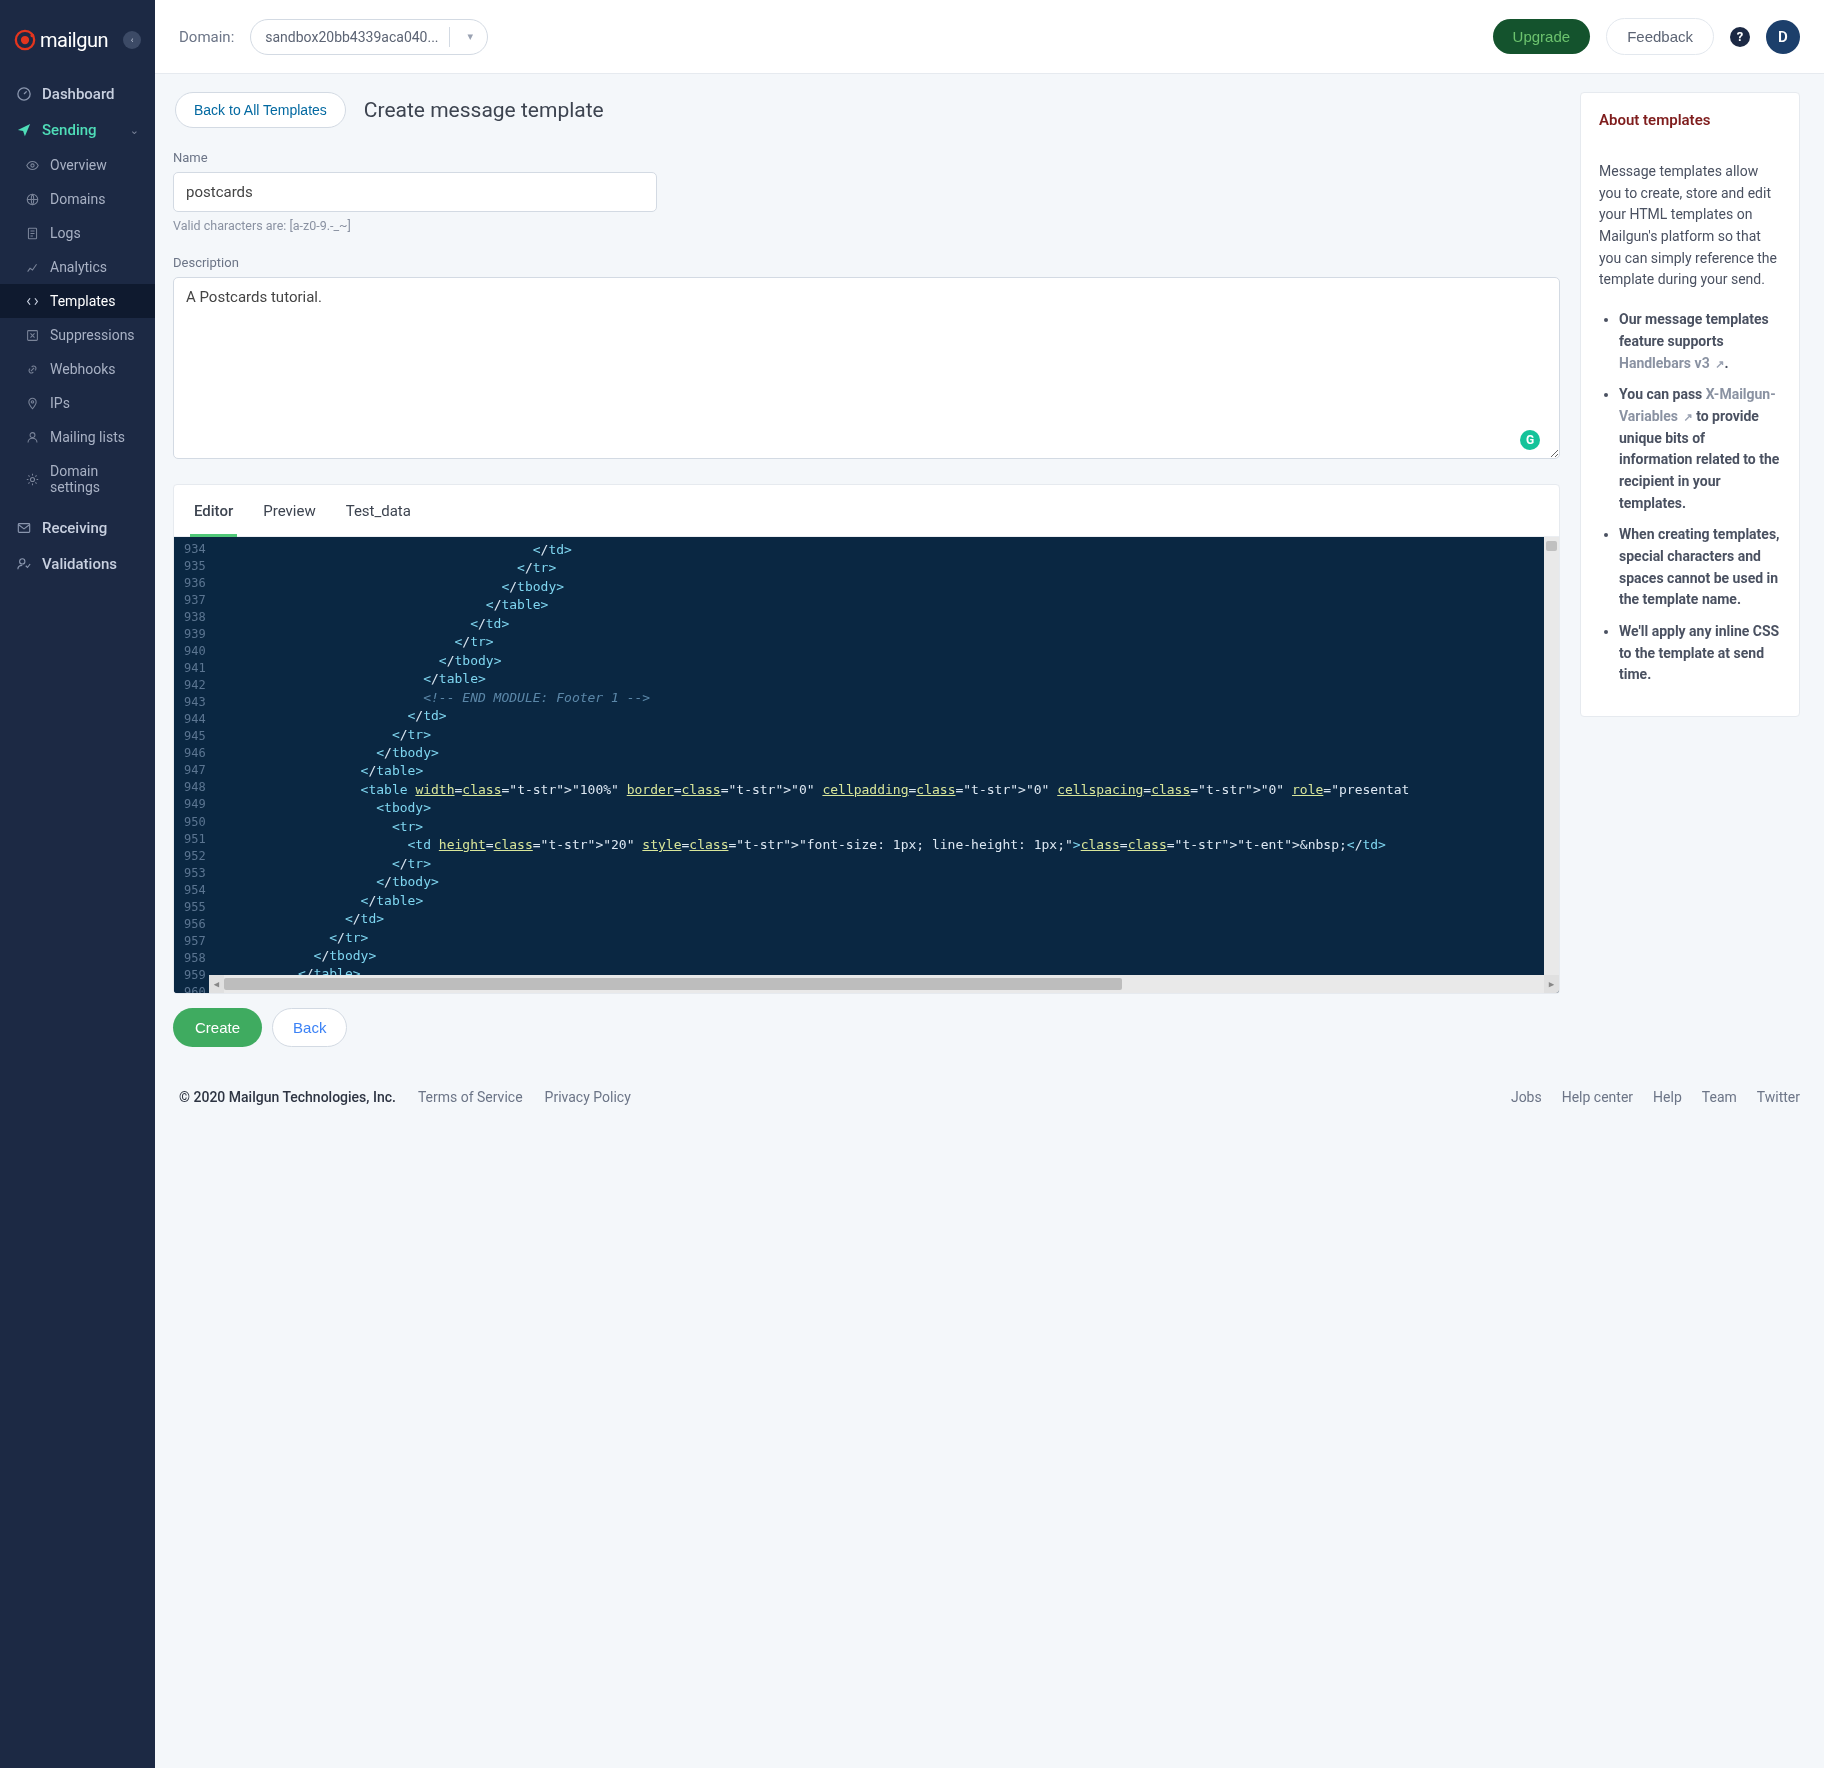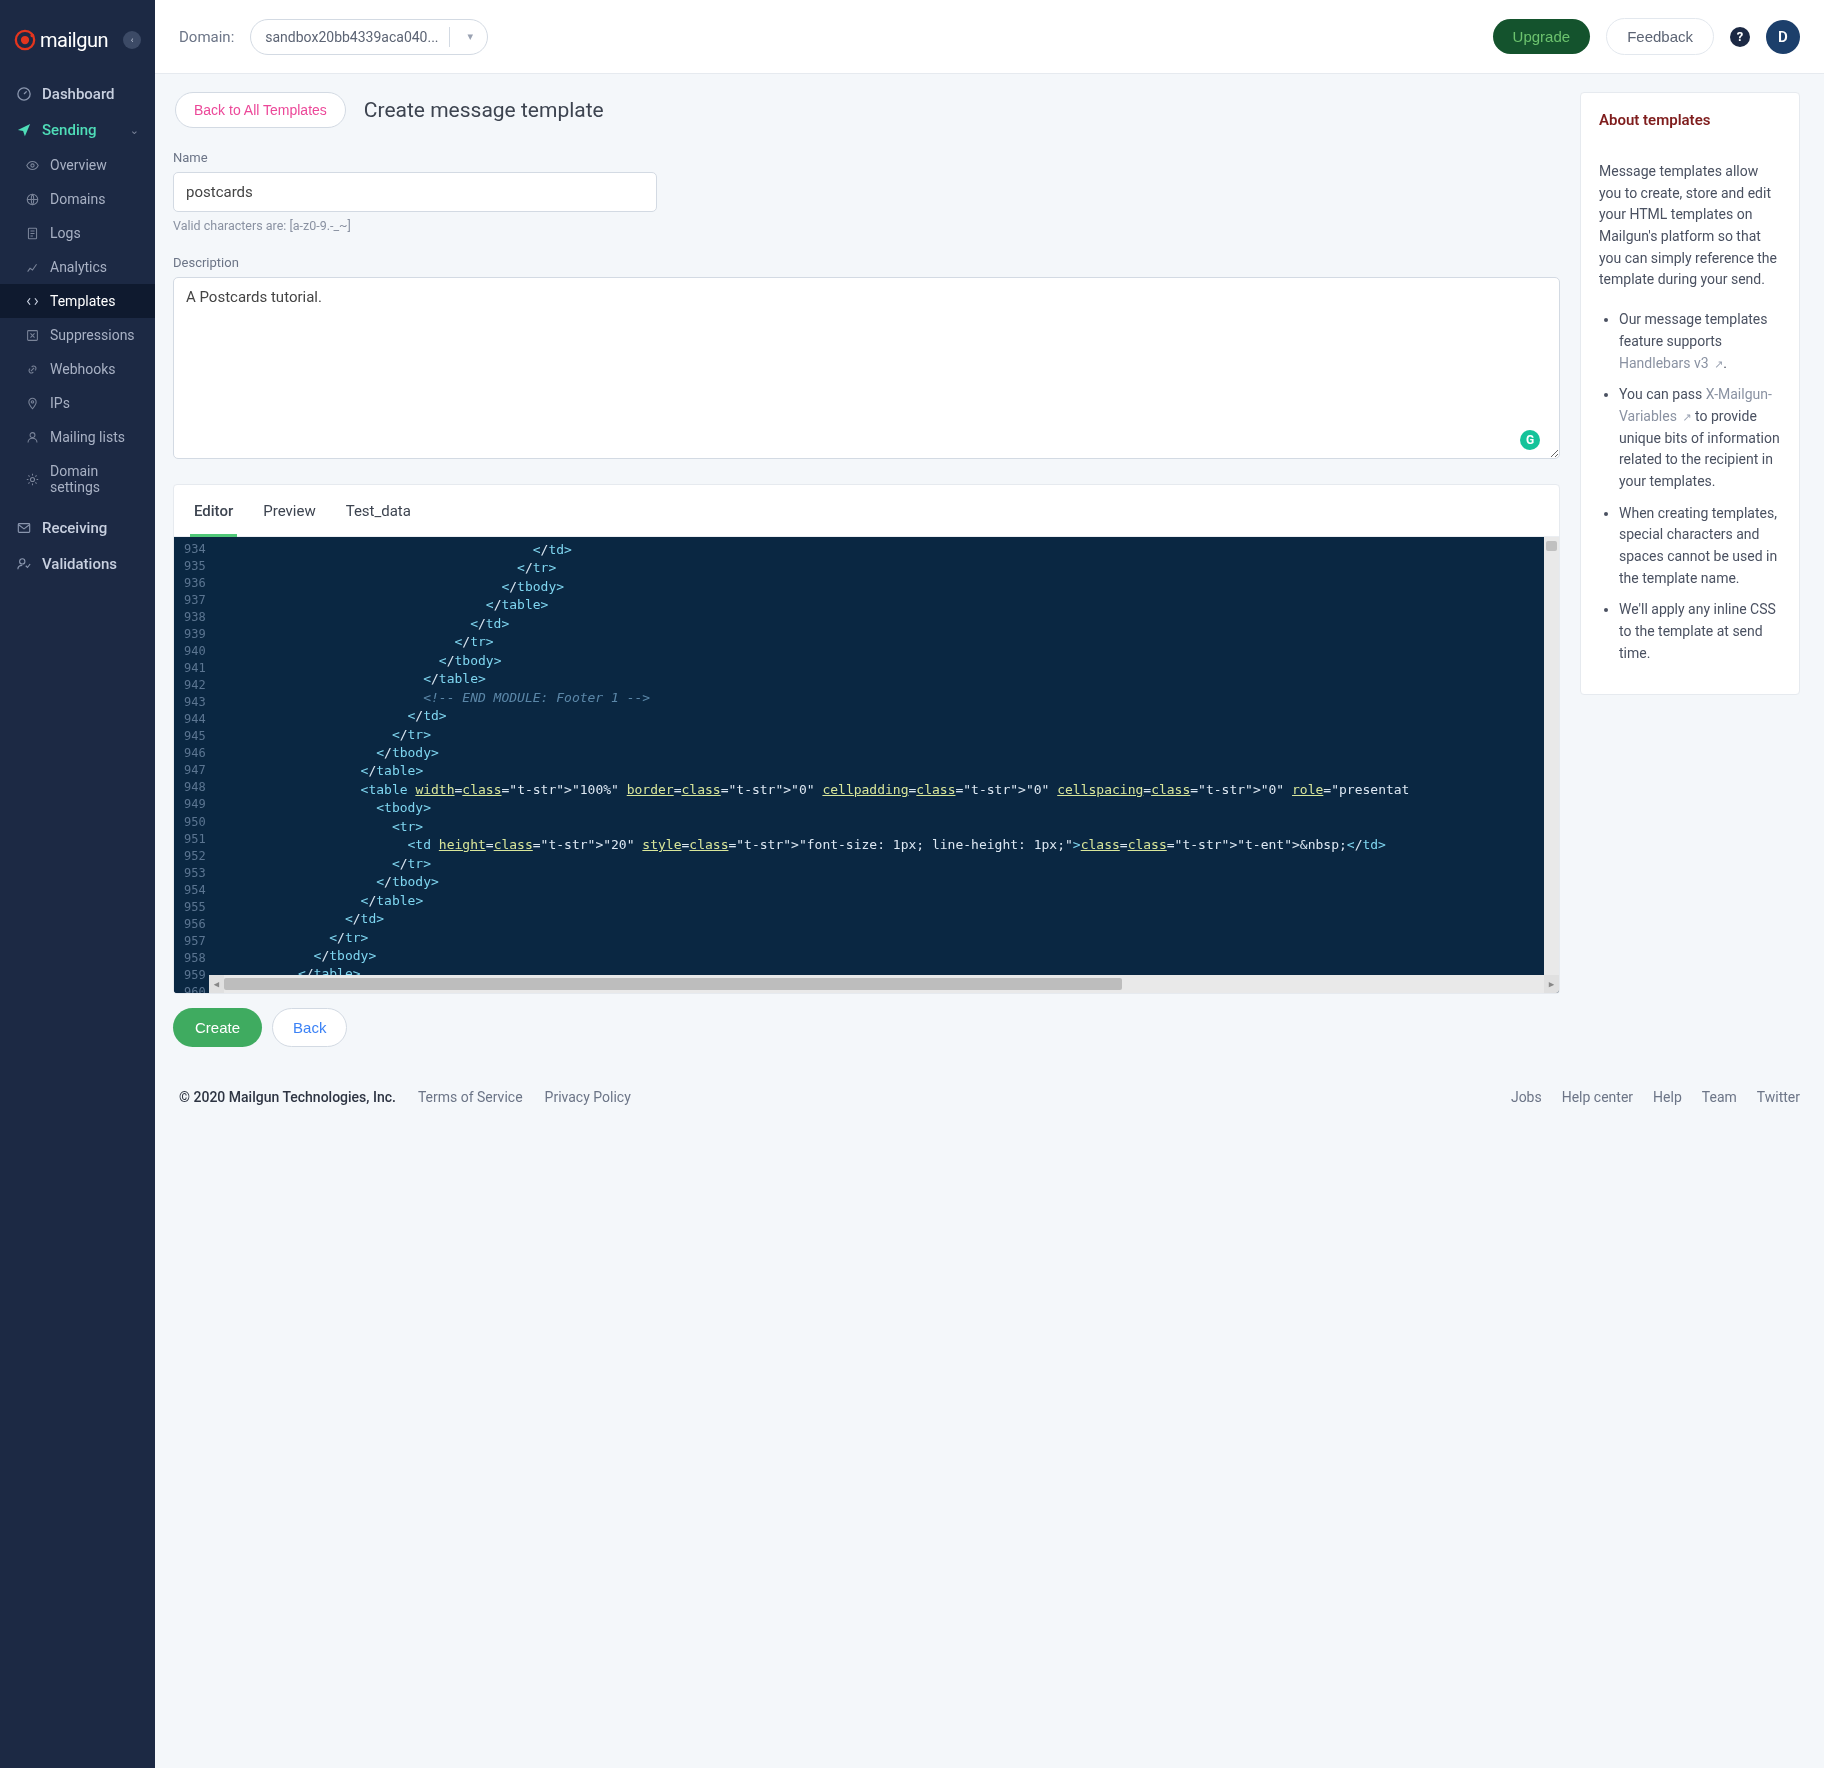--- a/index.html
+++ b/index.html
@@ -35,21 +35,21 @@
   .btn.upgrade { background: #14532d; color: #6cc36e; font-weight: 500; }
   .btn.feedback { border: 1px solid #e3e8ee; color: #5c6474; }
   .help-icon { width: 20px; height: 20px; border-radius: 50%; background: #1c2944; color: #fff; display: flex; align-items: center; justify-content: center; font-weight: 700; font-size: 13px; cursor: pointer;}
   .avatar { width: 34px; height: 34px; border-radius: 50%; background: #1c3f6b; color: #fff; display: flex; align-items: center; justify-content: center; font-weight: 600; font-size: 15px; cursor: pointer;}
 
   .content { display: flex; gap: 20px; padding: 18px 24px 0 18px; align-items: flex-start; }
   .left-col { flex: 1; min-width: 0;}
   .right-col { width: 220px; flex-shrink: 0;}
   
   .page-head { display: flex; align-items: center; gap: 18px; margin-bottom: 22px; padding-left: 2px;}
-  .btn-outline { border: 1px solid #d3dae3; border-radius: 20px; padding: 9px 18px; font-size: 14px; color: #ec4899; background: #fff; cursor: pointer;}
+  .btn-outline { border: 1px solid #d3dae3; border-radius: 20px; padding: 9px 18px; font-size: 14px; color: #0369a1; background: #fff; cursor: pointer;}
   .page-title { font-size: 21px; color: #3d4450; font-weight: 400;}
   
   .form-label { font-size: 13px; color: #6c7587; margin-bottom: 7px; display: block;}
   .text-input { width: 484px; border: 1px solid #d3dae3; border-radius: 5px; padding: 10px 12px; font-size: 15px; color: #444; background: #fff; font-family: inherit;}
   .hint { font-size: 12.5px; color: #8a92a2; margin-top: 6px;}
   .field-group { margin-bottom: 22px; }
   .textarea { width: 100%; height: 182px; border: 1px solid #d3dae3; border-radius: 5px; padding: 10px 12px; font-size: 15px; color: #444; resize: both; font-family: inherit; background: #fff;}
   .textarea-wrap { position: relative; }
   .grammarly { position: absolute; right: 20px; bottom: 12px; width: 20px; height: 20px; border-radius: 50%; background: #15c39a; color: #fff; display:flex; align-items:center; justify-content:center; font-size:12px; font-weight:700;}
 
@@ -74,21 +74,21 @@
   .code-scrollbar-h .arrow.left{ left:-15px; }
   .code-scrollbar-h .arrow.right{ right:-15px; }
   
   .action-row { display:flex; gap:10px; margin-bottom: 28px;}
   .btn.create { background:#3fab60; color:#fff; font-weight:500; padding: 10px 22px;}
   .btn.back { border:1px solid #d3dae3; color:#3b82f6; padding:10px 20px;}
   
   .info-card { background:#fff; border:1px solid #e6eaef; border-radius:4px; padding: 18px 18px 20px 18px;}
   .info-card h3 { font-size:15px; font-weight:600; color:#7f1d1d; margin-bottom: 32px;}
   .info-card p { font-size:14px; color:#4a5161; line-height:1.55; margin-bottom: 18px;}
-  .info-card ul { list-style: disc; padding-left: 20px; color:#4a5161; font-size:14px; line-height:1.55;}
+  .info-card ul { list-style: disc; padding-left: 20px; color:#4a5161; font-size:14px; line-height:1.55;font-weight:bold;}
   .info-card li { margin-bottom: 10px;}
   .link { color:#8a92a2; }
   .ext-icon { font-size:11px; color:#9aa2b2; margin-left:2px;}
   
   .footer { display:flex; align-items:center; padding: 14px 24px 22px 24px; font-size:14px; color:#6c7587; gap: 22px; background:#f4f7fa;}
   .footer .left { display:flex; gap:22px; align-items:center;}
   .footer .copyright { color:#2d3442; font-weight:500;}
   .footer .right { margin-left:auto; display:flex; gap:20px;}
   .footer a { color:#6c7587; cursor:pointer;}
 </style>

